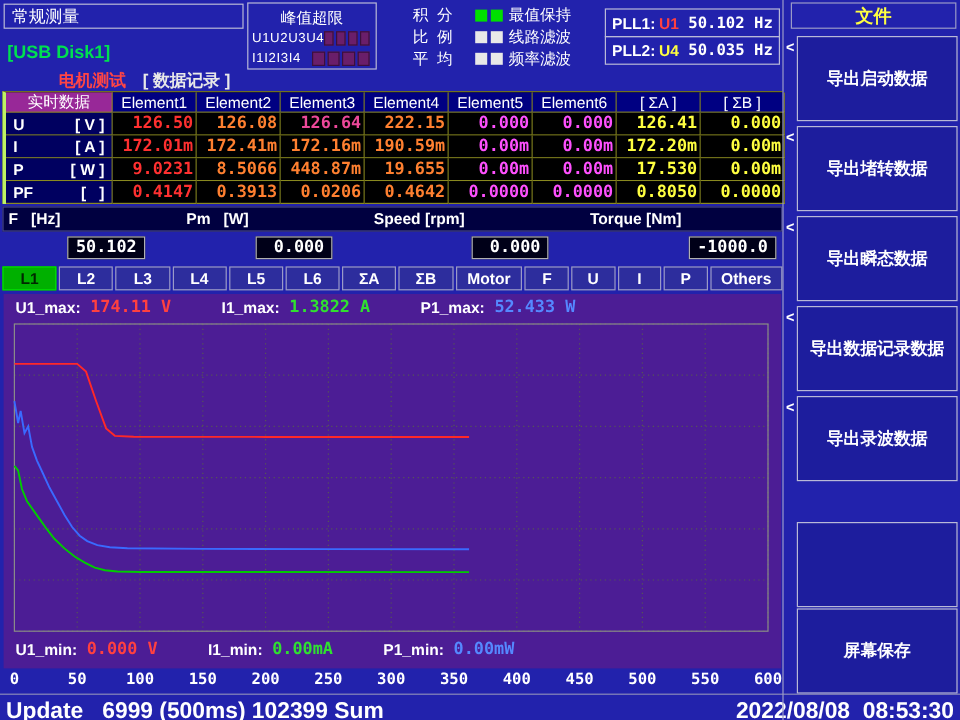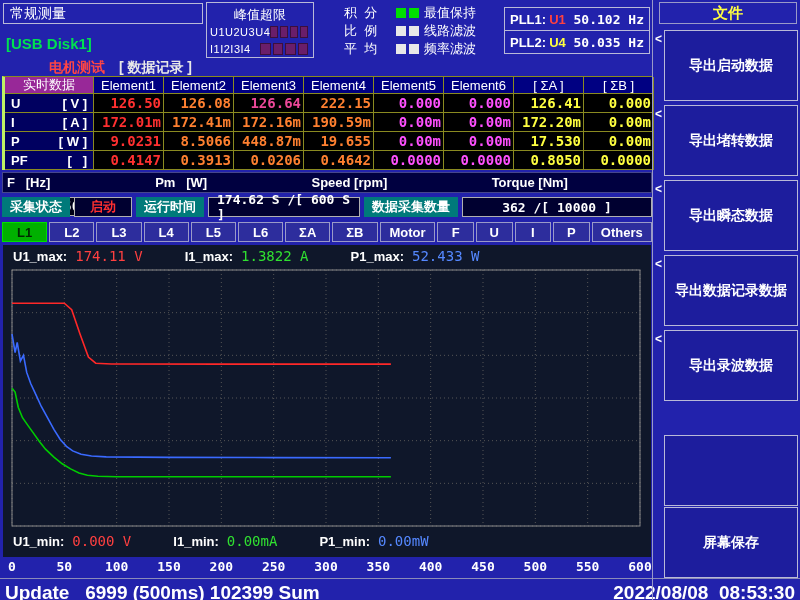--- a/index.html
+++ b/index.html
@@ -72,26 +72,26 @@
   
   .tabs{position:absolute;left:2px;top:222px;width:650px;height:20px;display:flex;gap:2px;}
   .tab{flex:1;background:#2d2d9d;border:1px solid #9a9ac8;display:flex;align-items:center;
     justify-content:center;font-size:13px;font-weight:bold;color:#fff;cursor:default;}
   .tab.active{background:#00b000;border-color:#00e000;color:#002800;}
   .tab.n08{flex:.8;}
   .tab.n125{flex:1.25;}
   .tab.n13{flex:1.35;}
 
   
-  .chart-box{position:absolute;left:3px;top:245px;width:648px;height:312px;background:#0f172a;}
+  .chart-box{position:absolute;left:3px;top:245px;width:648px;height:312px;background:#4c1d95;}
   .stats-top{position:absolute;left:10px;top:3px;display:flex;gap:42px;}
   .stats-bottom{position:absolute;left:10px;top:288px;display:flex;gap:42px;}
   .stat{display:flex;align-items:center;gap:8px;}
   .stat-label{font-size:13px;font-weight:bold;}
-  .stat-val{font-family:"DejaVu Sans Mono","Liberation Mono",monospace;font-size:14px;font-weight:normal;text-align:right;}
+  .stat-val{font-family:"DejaVu Sans Mono","Liberation Mono",monospace;font-size:14px;font-weight:bold;text-align:right;}
   .c-red{color:#ff4040;}
   .c-green{color:#30e030;}
   .c-blue{color:#5588ff;}
   #plot{position:absolute;left:6px;top:22px;}
   .grid{stroke:#565656;stroke-width:1;stroke-dasharray:1 3;}
   .pborder{fill:none;stroke:#8a8a8a;stroke-width:1;}
   .trace{fill:none;stroke-width:1.6;}
 
   #xticks{position:absolute;left:3px;top:559px;width:648px;height:16px;}
   .xtick{position:absolute;transform:translateX(-50%);font-size:13px;font-weight:bold;color:#fff;
@@ -257,28 +257,20 @@
     <div class="fitem">
       <span class="flabel">Speed [rpm]</span>
       <span class="fval">0.000</span>
     </div>
     <div class="fitem">
       <span class="flabel">Torque [Nm]</span>
       <span class="fval">-1000.0</span>
     </div>
   </div>
 
-  <div class="status-row">
-    <div class="slabel">采集状态</div>
-    <div class="sval start">启动</div>
-    <div class="slabel">运行时间</div>
-    <div class="sval rt">174.62 S /[ 600 S ]</div>
-    <div class="slabel">数据采集数量</div>
-    <div class="sval cnt">362 /[ 10000 ]</div>
-  </div>
 
   <div class="tabs">
     <div class="tab active">L1</div>
     <div class="tab">L2</div>
     <div class="tab">L3</div>
     <div class="tab">L4</div>
     <div class="tab">L5</div>
     <div class="tab">L6</div>
     <div class="tab">ΣA</div>
     <div class="tab">ΣB</div>

